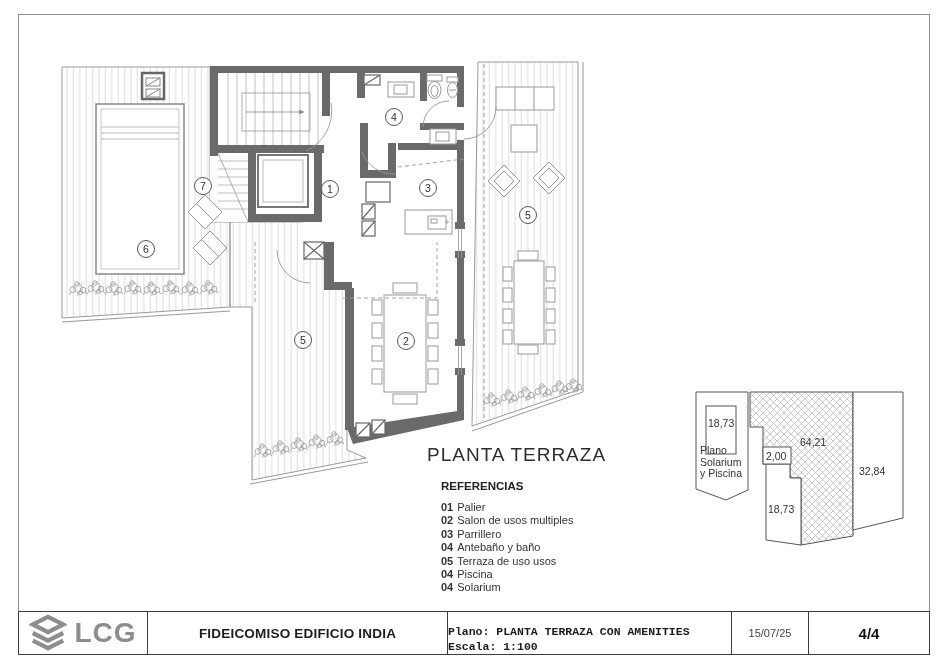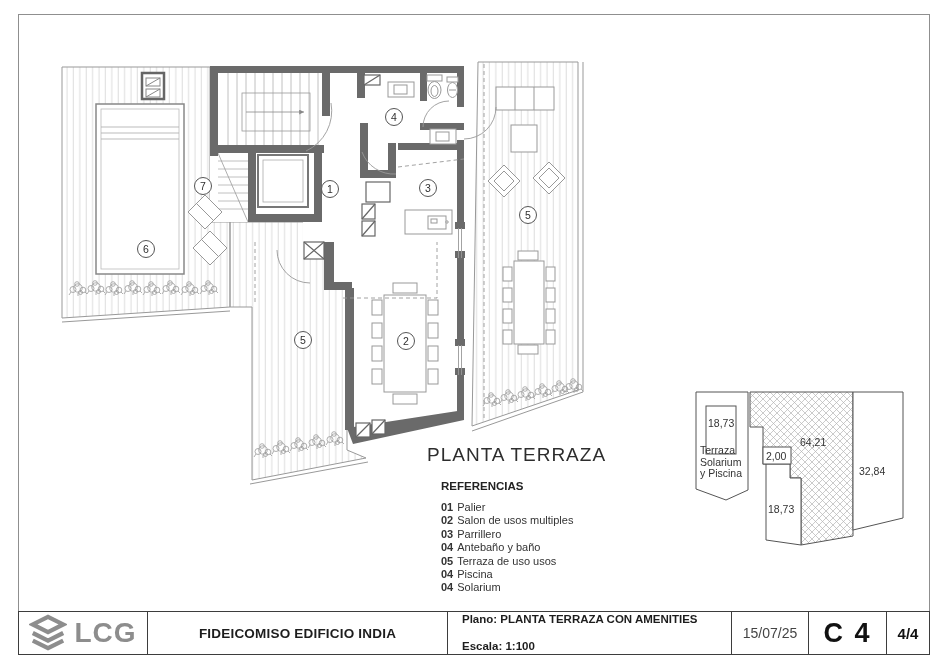--- a/index.html
+++ b/index.html
@@ -16,23 +16,23 @@
   .refs .ptitle{font-size:19px;letter-spacing:1px;color:#2d2d2d;text-align:center;}
   .refs .rtitle{font-size:11.5px;font-weight:bold;color:#222;margin:14px 0 9px 14px;}
   .refs .ritem{font-size:11px;line-height:13.4px;margin-left:14px;color:#333;}
   .refs .ritem b{margin-right:4px;}
   .tblock{position:absolute;left:18px;top:611px;width:912px;height:44px;box-sizing:border-box;
           border:1.6px solid #3d3d3d;display:flex;align-items:stretch;background:#fff;}
   .tcell{box-sizing:border-box;border-left:1.2px solid #3d3d3d;display:flex;align-items:center;justify-content:center;}
   .tcell:first-child{border-left:none;}
   .c-logo{flex:0 0 128px;gap:7px;}
   .c-proj{flex:0 0 300px;font-size:13.5px;font-weight:bold;color:#1d1d1d;letter-spacing:0.2px;}
-  .c-plan{flex:0 0 284px;flex-direction:column;align-items:flex-start;justify-content:space-between;padding-left:14px;}
+  .c-plan{flex:0 0 284px;flex-direction:column;align-items:flex-start;justify-content:flex-end;font-family:Liberation Mono, monospace;}
   .c-plan div{font-size:11.5px;font-weight:bold;line-height:15px;color:#1d1d1d;}
-  .c-date{flex:0 0 77px;font-size:14px;color:#444;}
+  .c-date{flex:0 0 77px;font-size:11px;color:#444;}
   .c-code{flex:0 0 78px;font-size:27px;font-weight:bold;color:#111;letter-spacing:2px;}
   .c-page{flex:1;font-size:15px;font-weight:bold;color:#111;}
   .logo-txt{font-size:28px;font-weight:bold;color:#8d8d8d;letter-spacing:1px;}
   .kp-sector{position:absolute;left:700px;top:445px;font-size:10.5px;line-height:11.5px;color:#333;}
 </style>
 </head>
 <body>
 
 <svg class="abs" width="947" height="670" viewBox="0 0 947 670">
   <defs>
@@ -275,21 +275,21 @@
   <div class="ritem"><b>04</b><span>Piscina</span></div>
   <div class="ritem"><b>04</b><span>Solarium</span></div>
 </div>
 
 <div class="kp-num" style="left:708px;top:417px;">18,73</div>
 <div class="kp-num" style="left:766px;top:450px;">2,00</div>
 <div class="kp-num" style="left:800px;top:436px;">64,21</div>
 <div class="kp-num" style="left:859px;top:465px;">32,84</div>
 <div class="kp-num" style="left:768px;top:503px;">18,73</div>
 <div class="kp-sector">
-  <div>Terraza</div>
+  <div>Plano</div>
   <div>Solarium</div>
   <div>y Piscina</div>
 </div>
 
 <div class="tblock">
   <div class="tcell c-logo">
     <svg width="38" height="40" viewBox="0 0 40 40">
       <g stroke="#8d8d8d" stroke-width="4.5" fill="none" stroke-linejoin="miter">
         <path d="M20 3 L36 11 L20 19 L4 11 Z"></path>
         <path d="M4 20 L20 28 L36 20"></path>
@@ -297,15 +297,14 @@
       </g>
     </svg>
     <span class="logo-txt">LCG</span>
   </div>
   <div class="tcell c-proj">FIDEICOMISO EDIFICIO INDIA</div>
   <div class="tcell c-plan">
     <div>Plano: PLANTA TERRAZA CON AMENITIES</div>
     <div>Escala: 1:100</div>
   </div>
   <div class="tcell c-date">15/07/25</div>
-  <div class="tcell c-code">C 4</div>
   <div class="tcell c-page">4/4</div>
 </div>
 
 </body></html>

